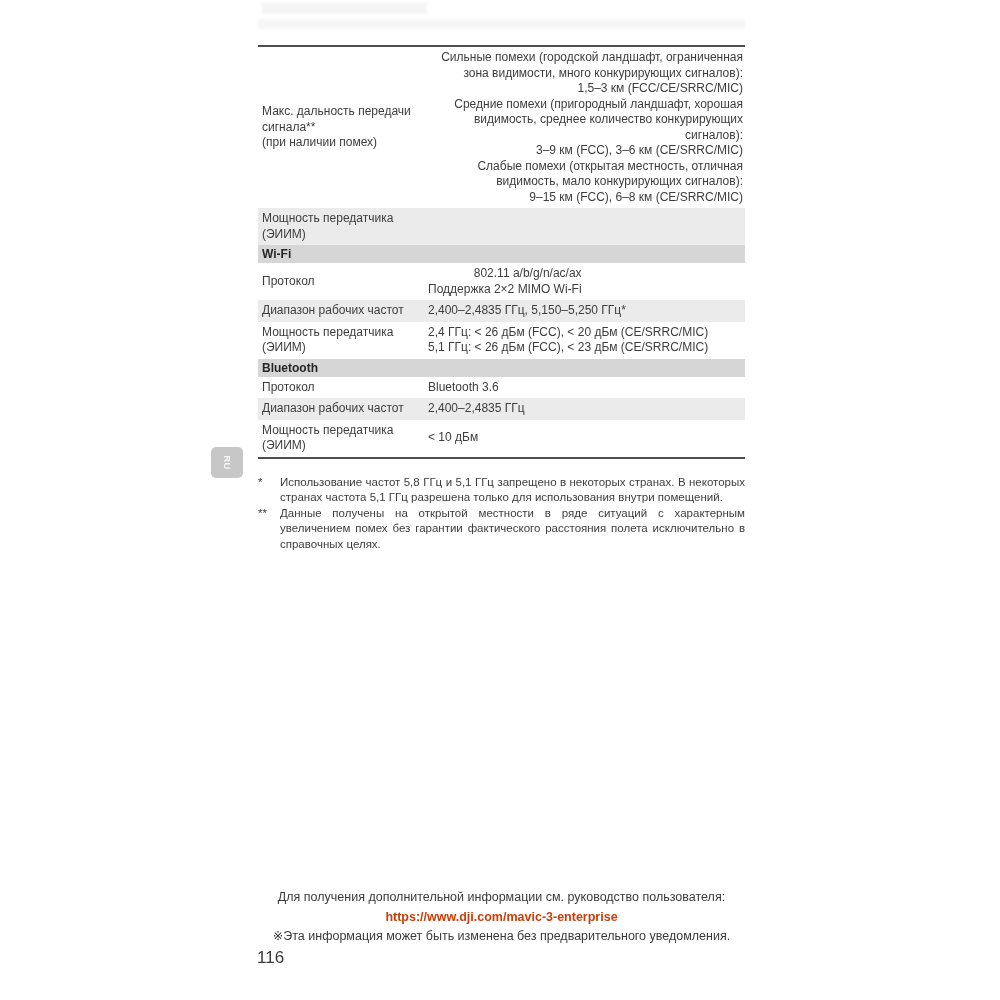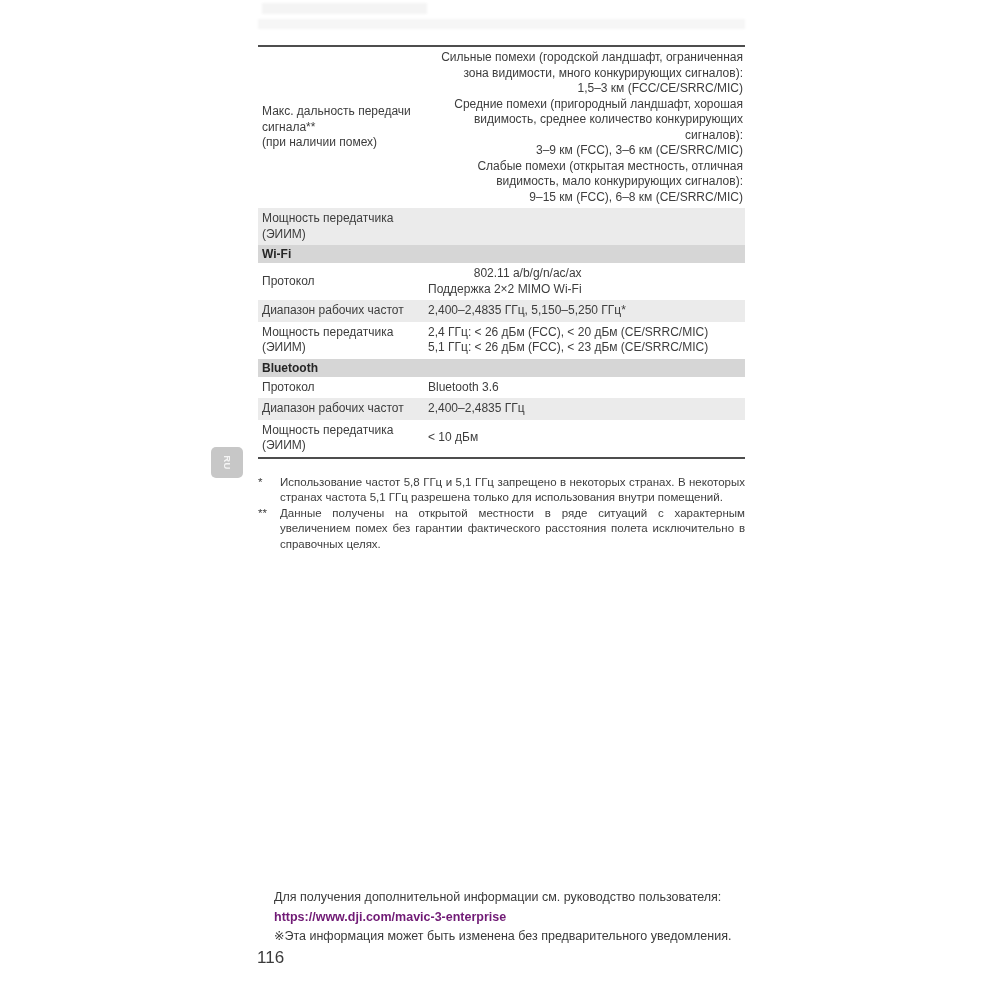--- a/index.html
+++ b/index.html
@@ -100,28 +100,29 @@
     transform: rotate(90deg);
     color: #f5f5f5;
     font-size: 9.5px;
     font-weight: bold;
     letter-spacing: 0.5px;
   }
 
   
   .footer {
     position: absolute;
-    left: 274px;
+    left: 258px;
     top: 888px;
     width: 487px;
     font-size: 12.5px;
     line-height: 19.5px;
     color: #3a3a3a;
-  }
-  .footer .url { font-weight: bold; color: #701a75; }
+    text-align: center;
+  }
+  .footer .url { font-weight: bold; color: #c2410c; }
 
   .page-number {
     position: absolute;
     left: 257px;
     top: 948px;
     font-size: 17px;
     color: #3a3a3a;
   }
 </style>
 </head>

